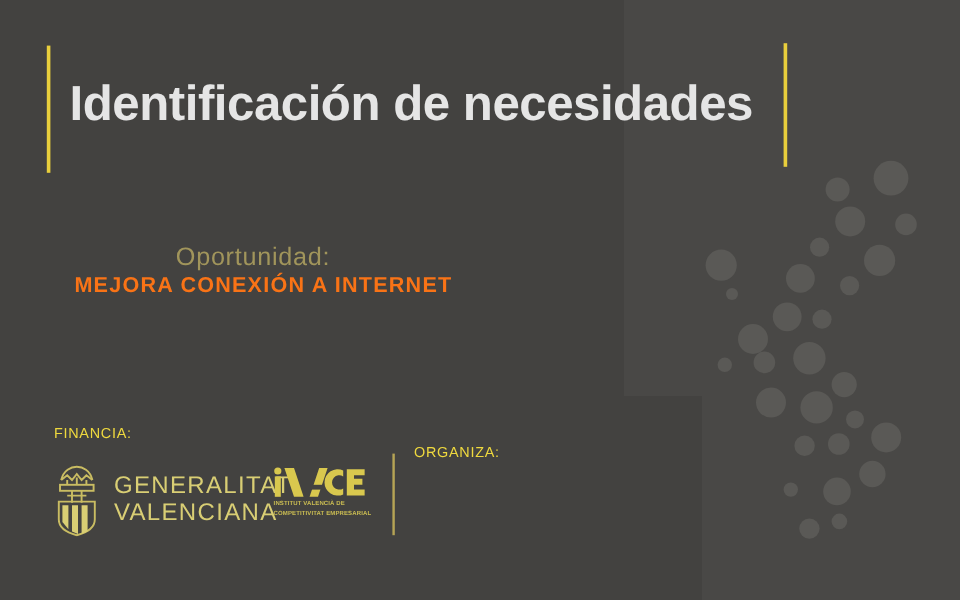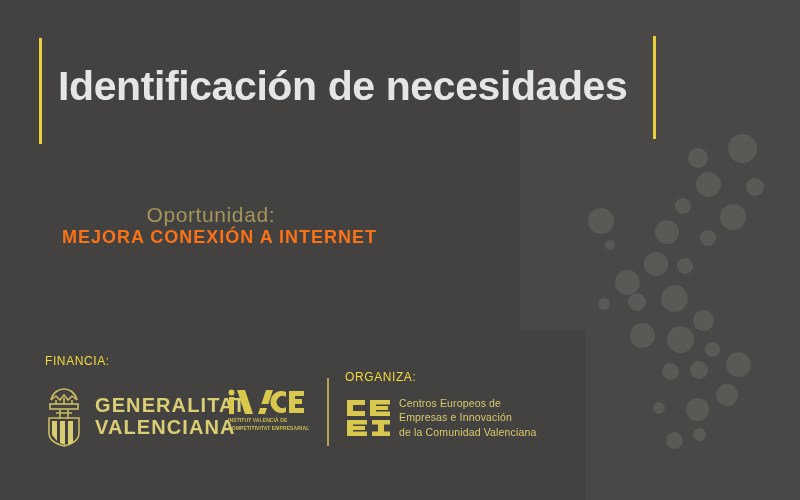--- a/index.html
+++ b/index.html
@@ -118,21 +118,21 @@
     left: 42px;
     top: 385px;
     display: flex;
     align-items: center;
     gap: 9px;
   }
   #gva-emblem { width: 44px; height: 62px; display: block; }
   #gva-words {
     color: #d9ce74;
     font-size: 20px;
-    font-weight: 700;
+    font-weight: 400;
     line-height: 1.12;
     letter-spacing: 1.1px;
   }
   #gva-words span { display: block; }
 
   
   #ivace-lockup {
     position: absolute;
     left: 228px;
     top: 388px;
@@ -268,33 +268,14 @@
       <path d="M58 4 A11 11 0 1 0 58 24 L58 19 A6 6 0 1 1 58 9 Z" fill="#d9c84e"></path>
 
       <path d="M61 3 L76 3 L76 8 L67 8 L67 11 L74 11 L74 16 L67 16 L67 20 L76 20 L76 25 L61 25 Z" fill="#d9c84e"></path>
     </svg>
     <div id="ivace-sub">
       <span>INSTITUT VALENCIÀ DE</span>
       <span>COMPETITIVITAT EMPRESARIAL</span>
     </div>
   </div>
 
-  <div id="ceei-lockup">
-    <svg id="ceei-mark" viewBox="0 0 44 38">
-      <g fill="#d9c84e">
-
-        <path d="M0 1 L18 1 L18 6 L6 6 L6 12 L18 12 L18 17 L0 17 Z"></path>
-
-        <path d="M23 1 L43 1 L43 5.5 L29 5.5 L29 7 L41 7 L41 11 L29 11 L29 12.5 L43 12.5 L43 17 L23 17 Z"></path>
-
-        <path d="M0 21 L20 21 L20 25.5 L6 25.5 L6 27 L18 27 L18 31 L6 31 L6 32.5 L20 32.5 L20 37 L0 37 Z"></path>
-
-        <path d="M25 21 L43 21 L43 25.5 L37 25.5 L37 32.5 L43 32.5 L43 37 L25 37 L25 32.5 L31 32.5 L31 25.5 L25 25.5 Z"></path>
-      </g>
-    </svg>
-    <div id="ceei-words">
-      <span>Centros Europeos de</span>
-      <span>Empresas e Innovación</span>
-      <span>de la Comunidad Valenciana</span>
-    </div>
-  </div>
 
 </div>
 
 </body></html>

